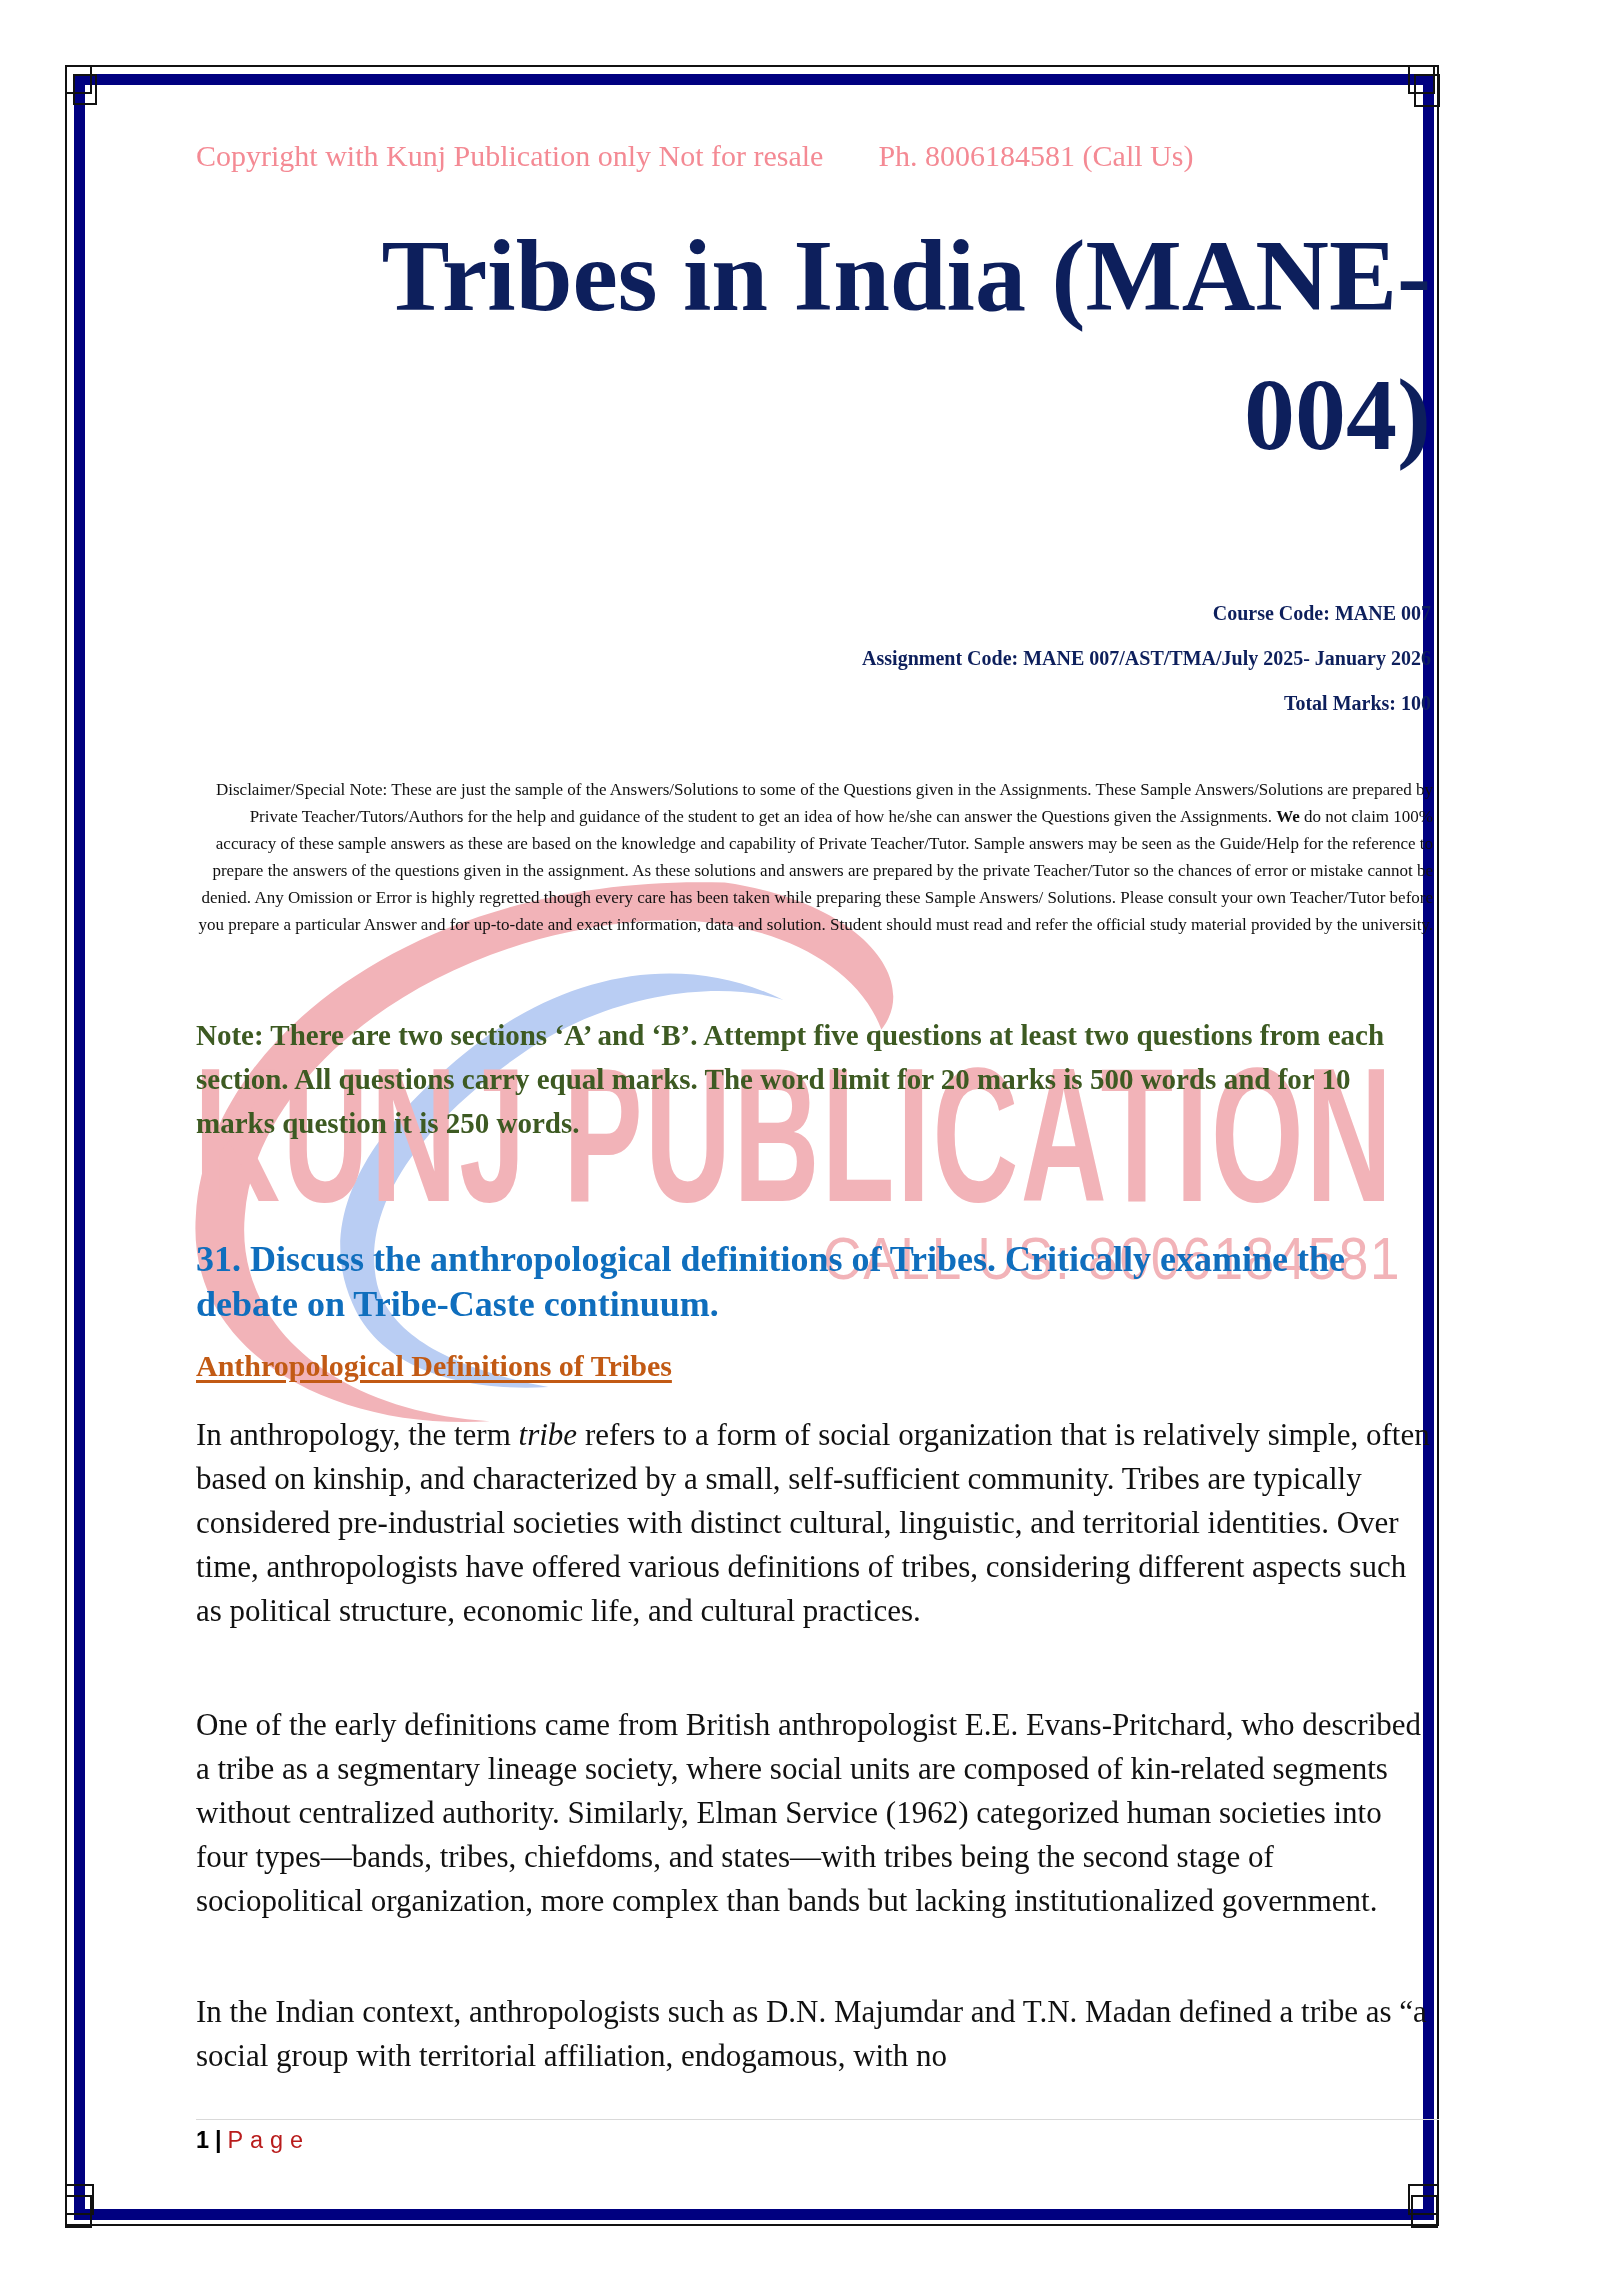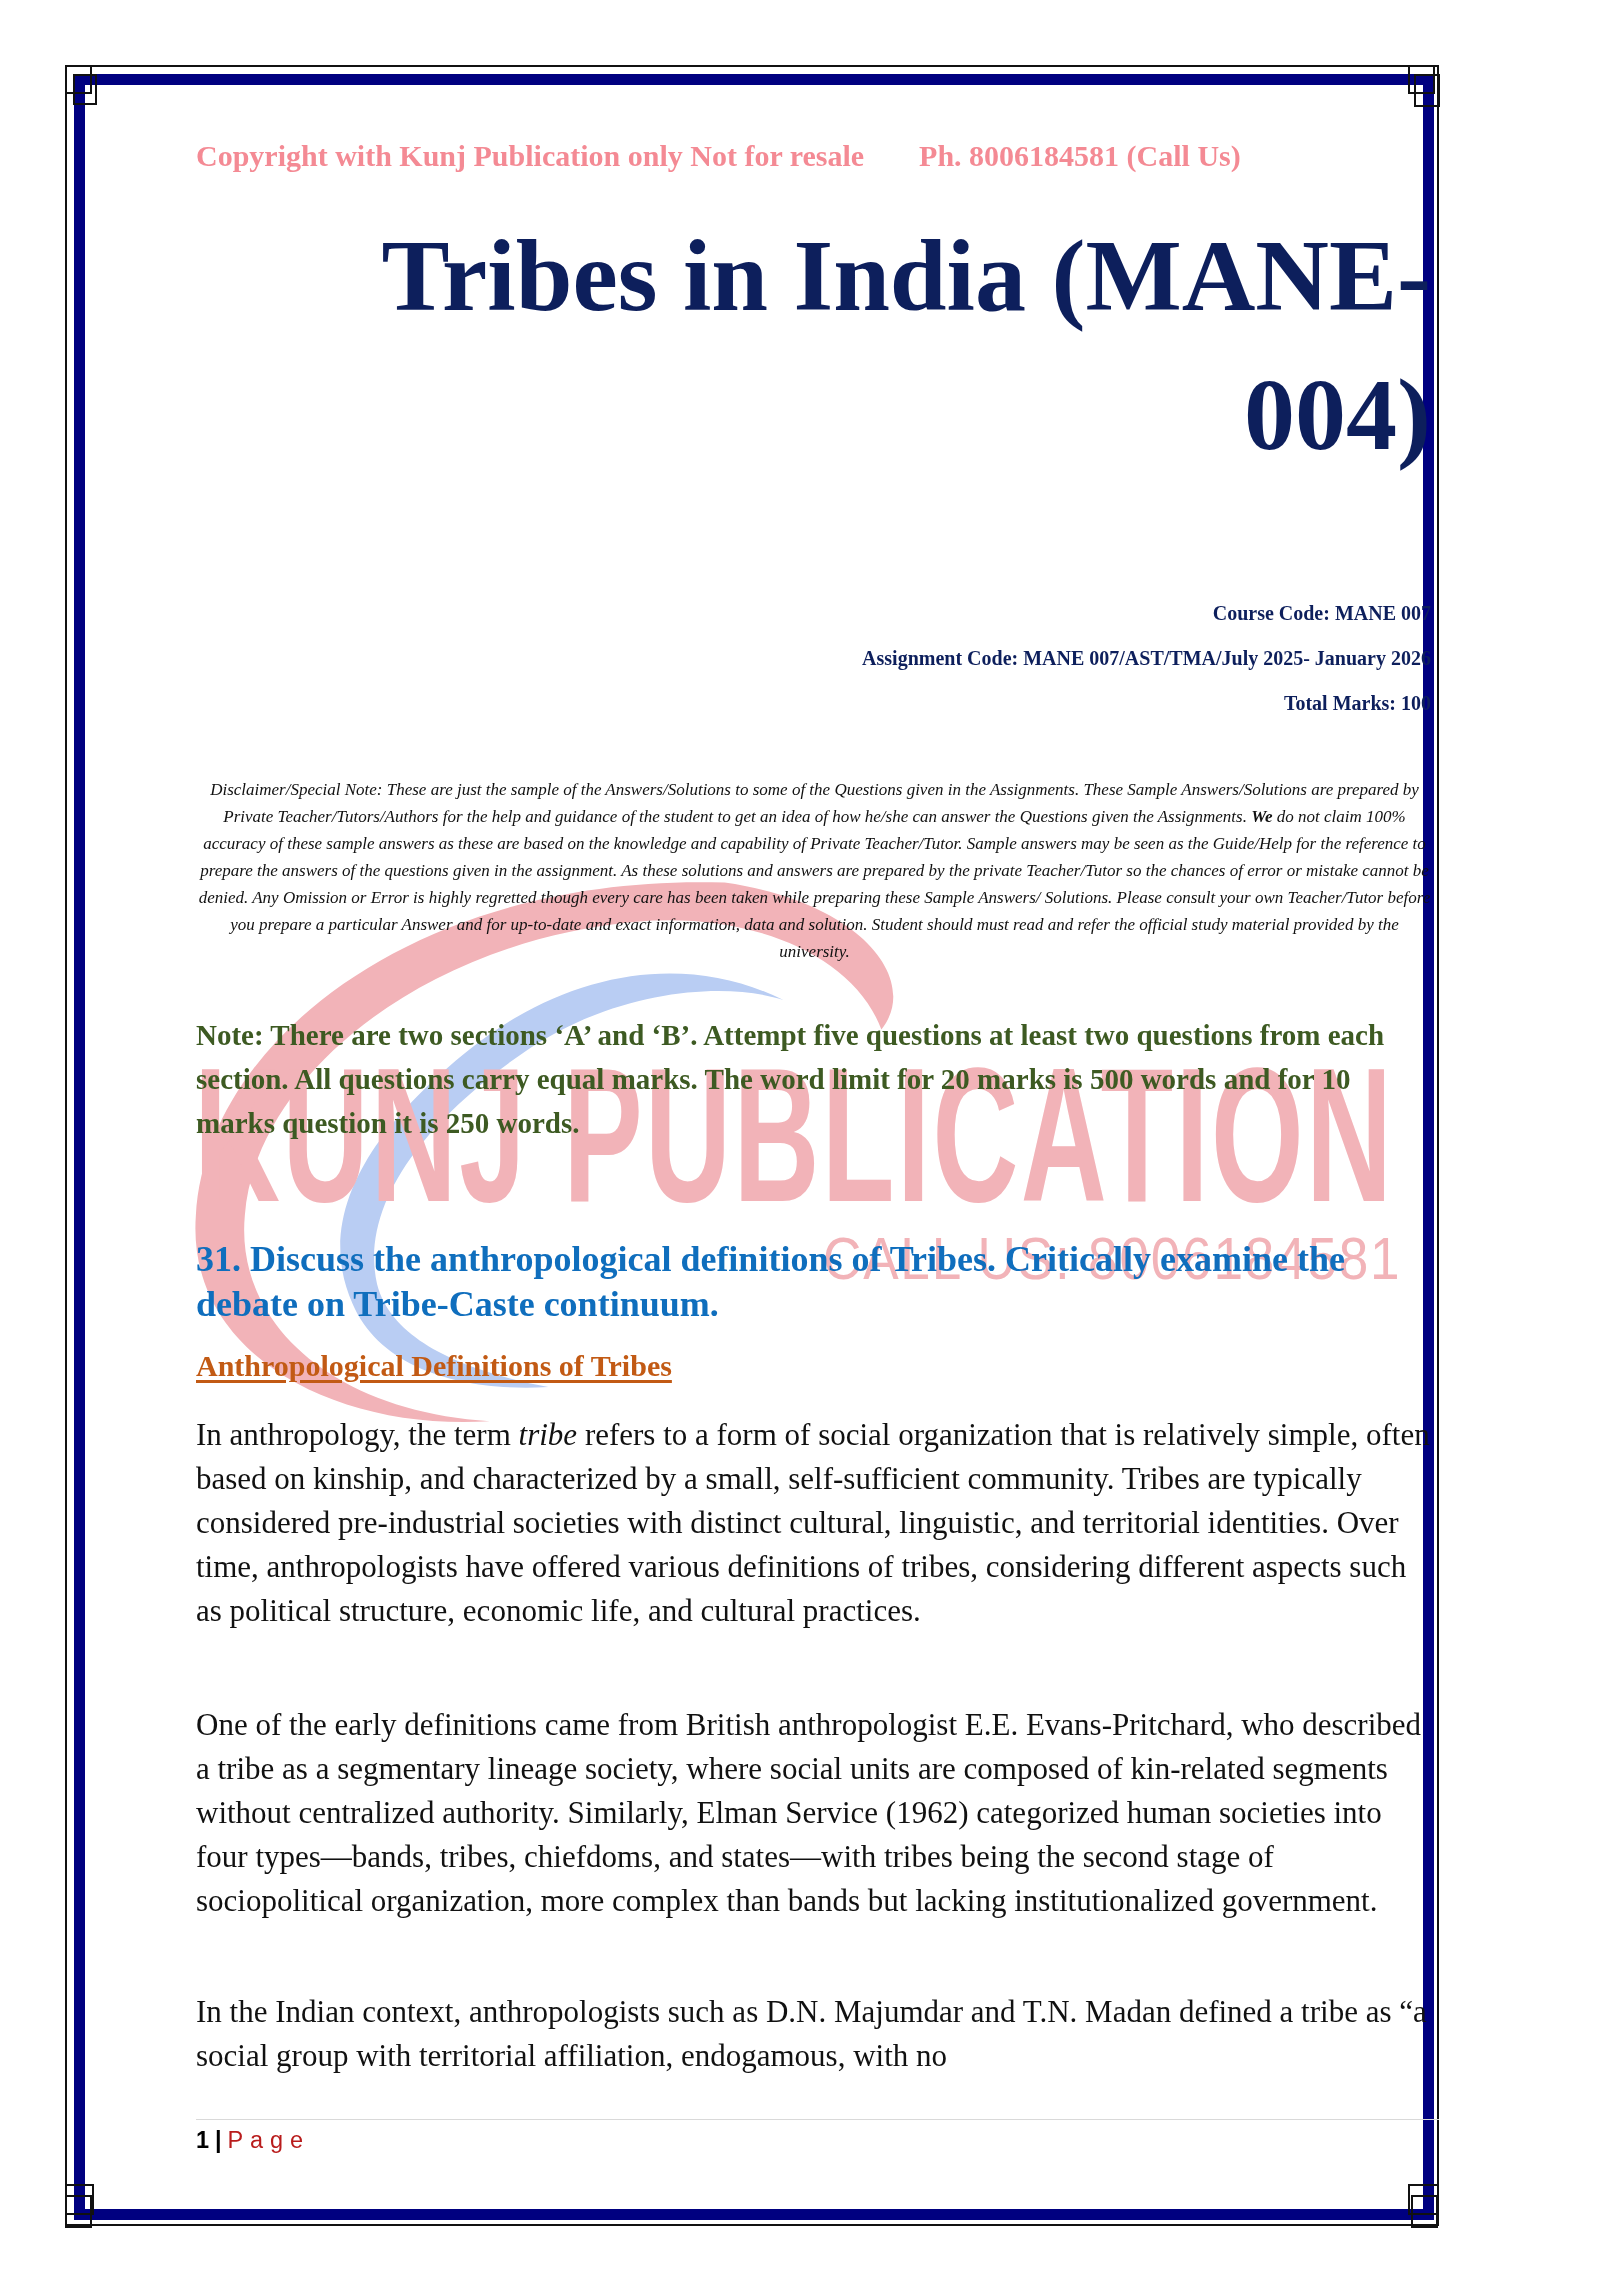--- a/index.html
+++ b/index.html
@@ -19,29 +19,29 @@
   .wm-text { position: absolute; left: 194px; top: 1061px; width: 1215px; height: 147px;
              font-family: "Liberation Sans", "DejaVu Sans", sans-serif; font-weight: bold;
              font-size: 192px; line-height: 147px; color: #f2b3b8; letter-spacing: 3.9px;
              transform: scaleX(0.62); transform-origin: left top; white-space: nowrap; }
   .wm-call { position: absolute; left: 823px; top: 1230px; font-family: "Liberation Sans", "DejaVu Sans", sans-serif;
              font-size: 59px; line-height: 59px; color: #f2b3b8; white-space: nowrap; letter-spacing: 2px;
              transform: scaleX(0.9); transform-origin: left top; }
   .wm-swoosh { position: absolute; left: 176px; top: 863px; width: 784px; height: 568px; }
 
   
-  .copyright { position: absolute; left: 196px; top: 139px; width: 1235px; font-size: 30px; font-weight: bold;
+  .copyright { position: absolute; left: 196px; top: 139px; width: 1235px; font-size: 30px; font-weight: normal;
                color: #f48a94; white-space: nowrap; }
   .copyright .phone { margin-left: 55px; }
   .title { position: absolute; left: 196px; top: 206px; width: 1235px; text-align: right;
            font-size: 102px; font-weight: bold; color: #0d1f5c; line-height: 139px; }
   .codes { position: absolute; left: 196px; top: 591px; width: 1235px; text-align: right;
            font-size: 20px; font-weight: bold; color: #0d1f5c; line-height: 45px; }
-  .disclaimer { position: absolute; left: 196px; top: 776px; width: 1237px; font-size: 17px; font-style: italic;
-                line-height: 27px; color: #111; text-align: center; }
+  .disclaimer { position: absolute; left: 196px; top: 776px; width: 1237px; font-size: 17px; 
+                line-height: 27px; color: #111; text-align: right; }
   .disclaimer b { font-weight: bold; }
   .note { position: absolute; left: 196px; top: 1013px; width: 1237px; font-size: 29px; font-weight: bold;
           color: #3d5a22; line-height: 44px; }
   .section { position: absolute; left: 196px; top: 1172px; width: 1235px; text-align: center;
              font-size: 28px; font-weight: bold; color: #000; }
   .question { position: absolute; left: 196px; top: 1237px; width: 1237px; font-size: 36px; font-weight: bold;
               color: #0f6ebd; line-height: 45px; }
   .heading { position: absolute; left: 196px; top: 1349px; font-size: 30px; font-weight: bold;
              color: #c25a14; text-decoration: underline; text-decoration-thickness: 2.9px; text-underline-offset: 3.9px; }
   .body { position: absolute; left: 196px; width: 1237px; font-size: 31px; line-height: 44px; color: #111; }

